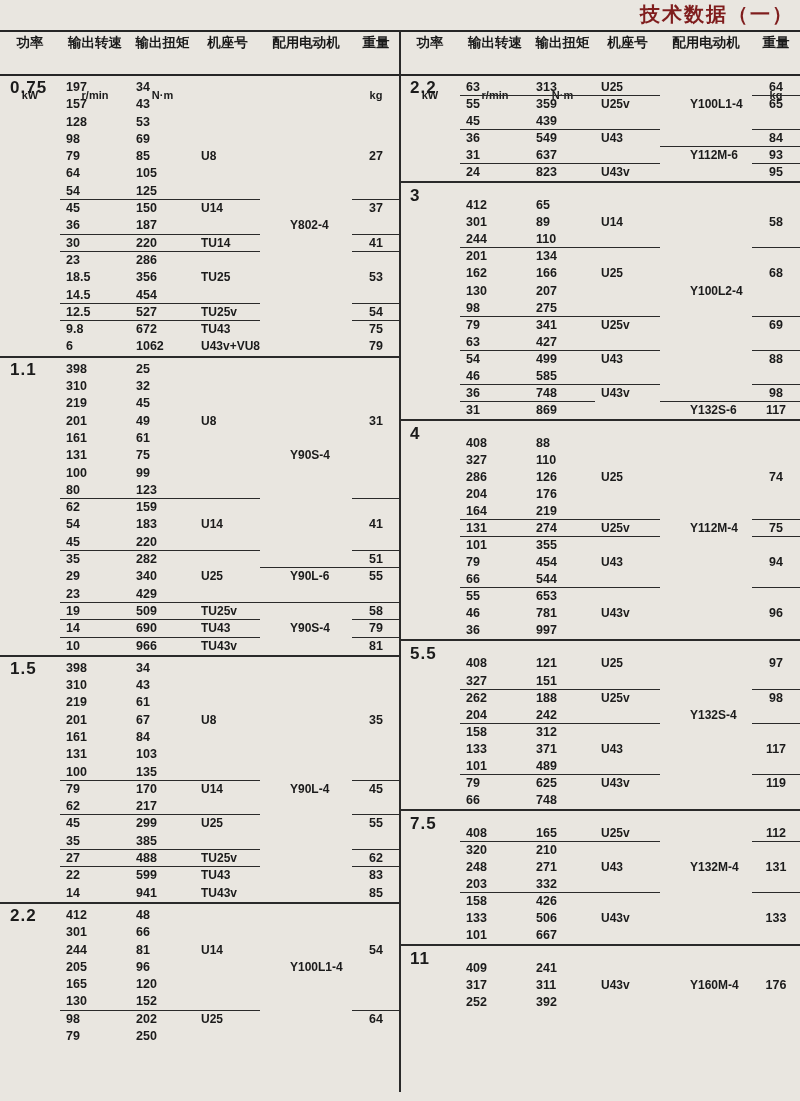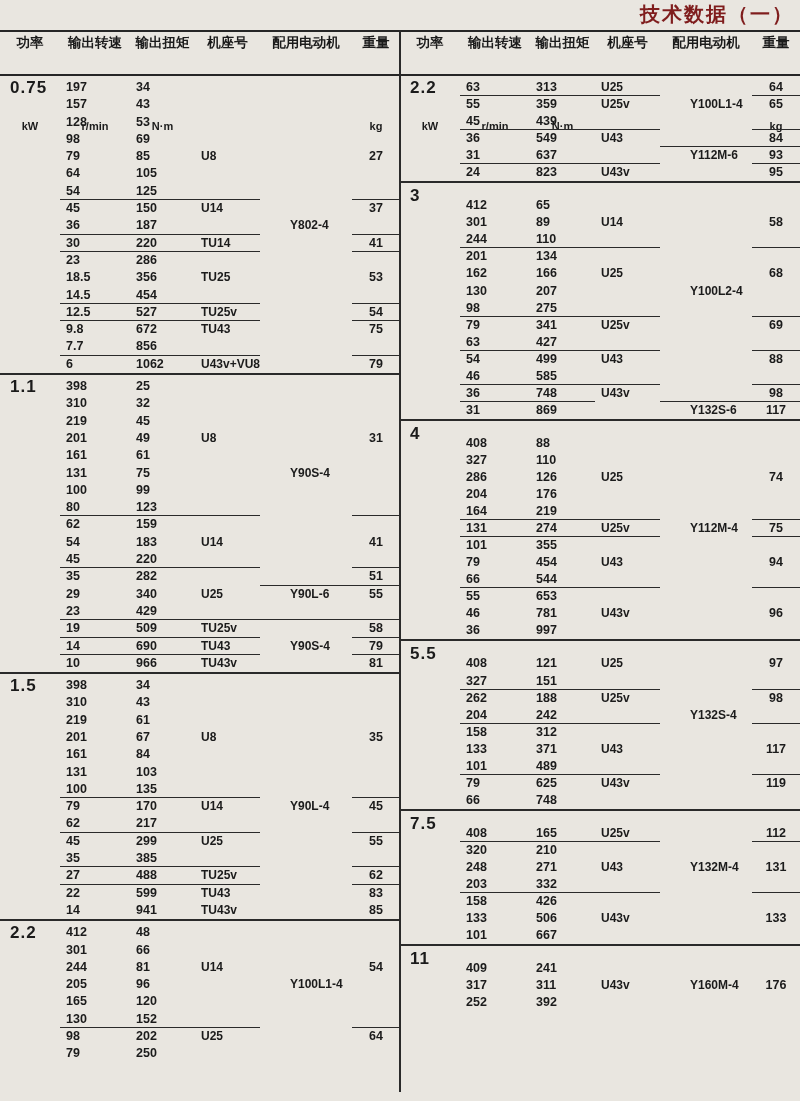--- a/index.html
+++ b/index.html
@@ -12,21 +12,21 @@
   .page-title{
     position:absolute;top:0;right:6px;height:28px;line-height:28px;
     font-size:20px;font-weight:bold;letter-spacing:2px;color:#7f1d1d;
   }
   .spec-table{position:absolute;top:30px;left:0;width:800px;border-top:2.5px solid #262626;}
   .thead{display:flex;border-bottom:2.5px solid #262626;}
   .head-half{
     width:400px;height:42px;padding:2px 0 1px;box-sizing:border-box;
     display:grid;grid-template-columns:60px 70px 65px 65px 30px 62px 48px;
   }
-  .hcell{display:flex;flex-direction:column;justify-content:space-between;text-align:center;font-weight:bold;gap:31px;}
+  .hcell{display:flex;flex-direction:column;justify-content:space-between;text-align:center;font-weight:bold;}
   .hcell .zh{font-size:13.5px;white-space:nowrap;}
   .hcell .unit{font-size:11px;margin-top:37px;}
   .hcell.motor{grid-column:5/7;justify-content:flex-start;}
   .cols{display:flex;align-items:flex-start;}
   .half{width:400px;--rh:17.3px;}
   .half.right{--rh:17.05px;}
   .vdiv{position:absolute;left:399px;top:30px;width:2px;height:1062px;background:#2a2a2a;}
   .group{position:relative;padding-top:3px;}
   .group + .group{border-top:2px solid #2a2a2a;}
   .half.right .group + .group{padding-top:14px;}
@@ -237,29 +237,20 @@
             <div class="cp"></div>
             <div class="cs">9.8</div>
             <div class="ct">672</div>
             <div class="cf">TU43</div>
             <div class="cg"></div>
             <div class="cm"></div>
             <div class="cw">75</div>
           </div>
           <div class="row">
             <div class="cp"></div>
-            <div class="cs bb">7.7</div>
-            <div class="ct bb">856</div>
-            <div class="cf bb"></div>
-            <div class="cg"></div>
-            <div class="cm"></div>
-            <div class="cw bb"></div>
-          </div>
-          <div class="row">
-            <div class="cp"></div>
             <div class="cs">6</div>
             <div class="ct">1062</div>
             <div class="cf">U43v+VU8</div>
             <div class="cg"></div>
             <div class="cm"></div>
             <div class="cw">79</div>
           </div>
         </div>
         <div class="group">
           <div class="power-label">1.1</div>

